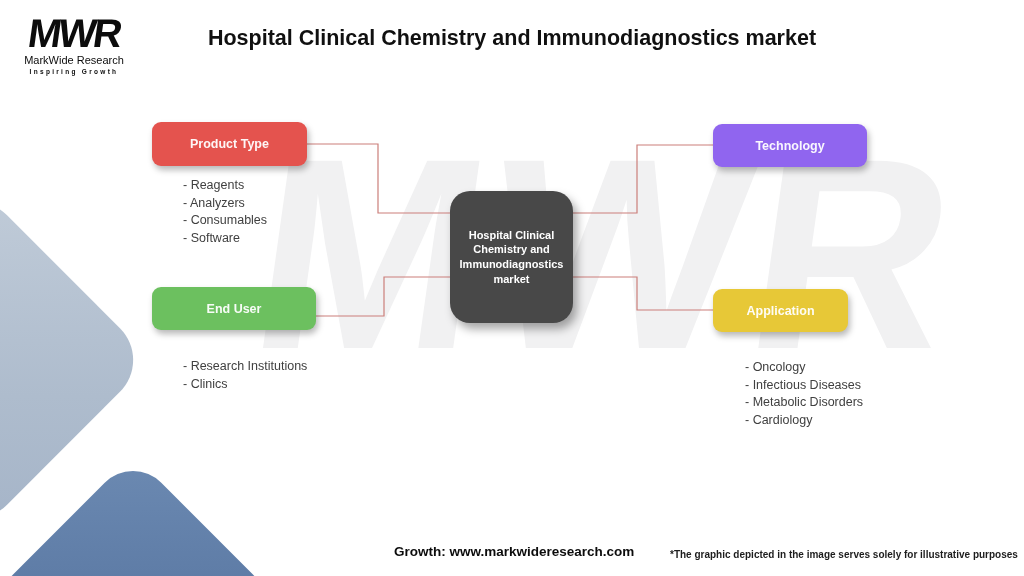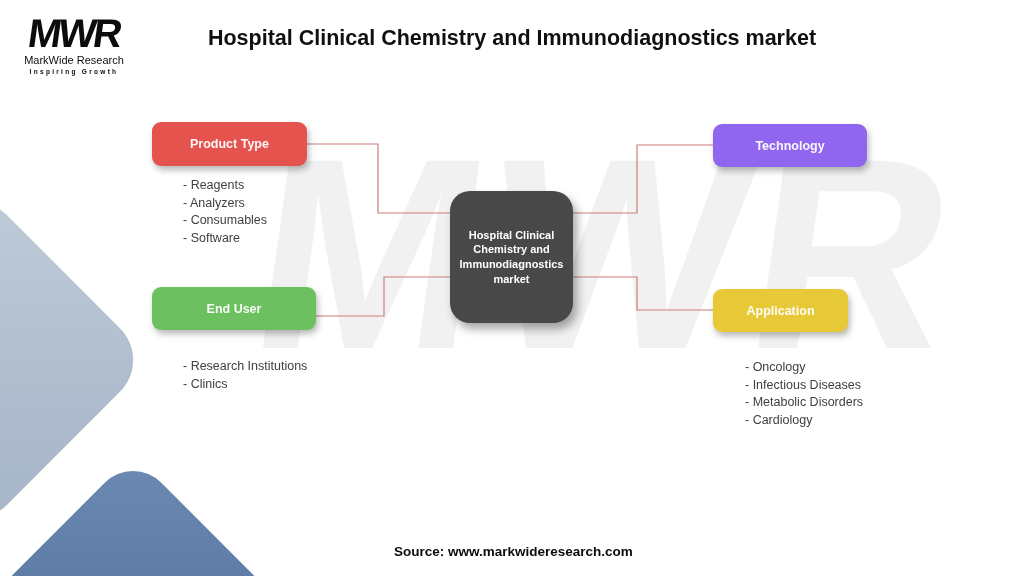--- a/index.html
+++ b/index.html
@@ -108,15 +108,16 @@
       <div>- Oncology</div>
       <div>- Infectious Diseases</div>
       <div>- Metabolic Disorders</div>
       <div>- Cardiology</div>
     </div>
 
   <div class="center-node" style="background-color: rgb(72, 72, 72);">
     <div class="label">Hospital Clinical Chemistry and Immunodiagnostics market</div>
   </div>
 
-  <div class="source">Source: www.markwideresearch.com</div>
+  <div class="source">Growth: www.markwideresearch.com</div>
+  <div class="disclaimer">*The graphic depicted in the image serves solely for illustrative purposes</div>
 
 </div>
 
 </body></html>

